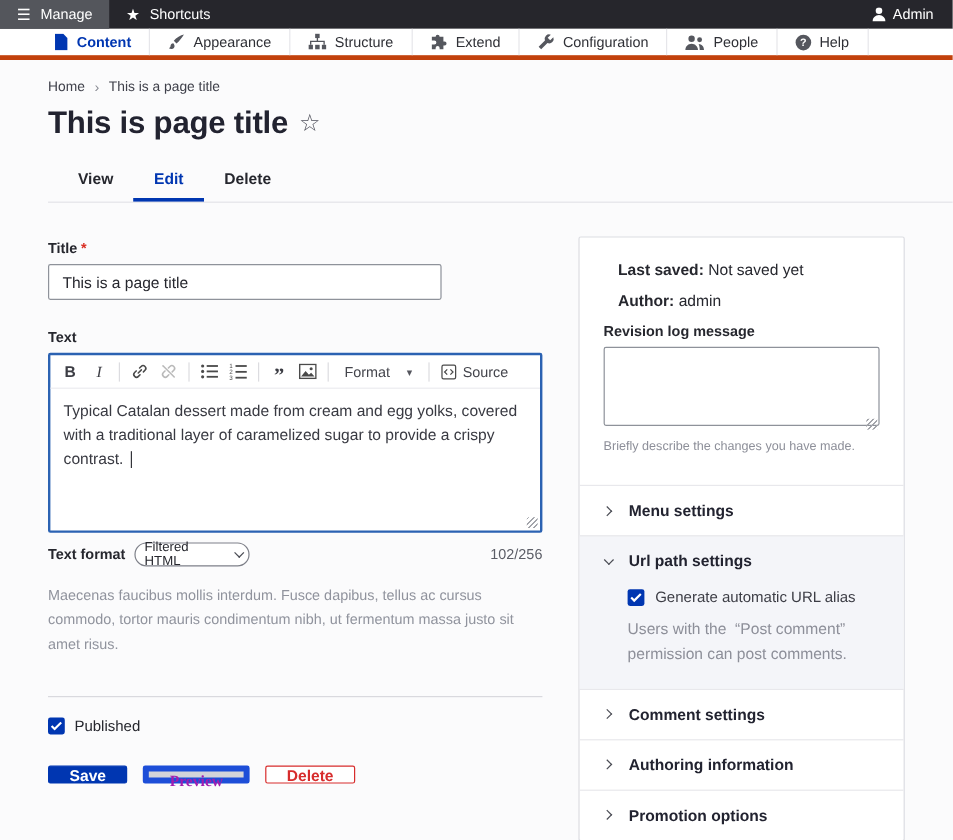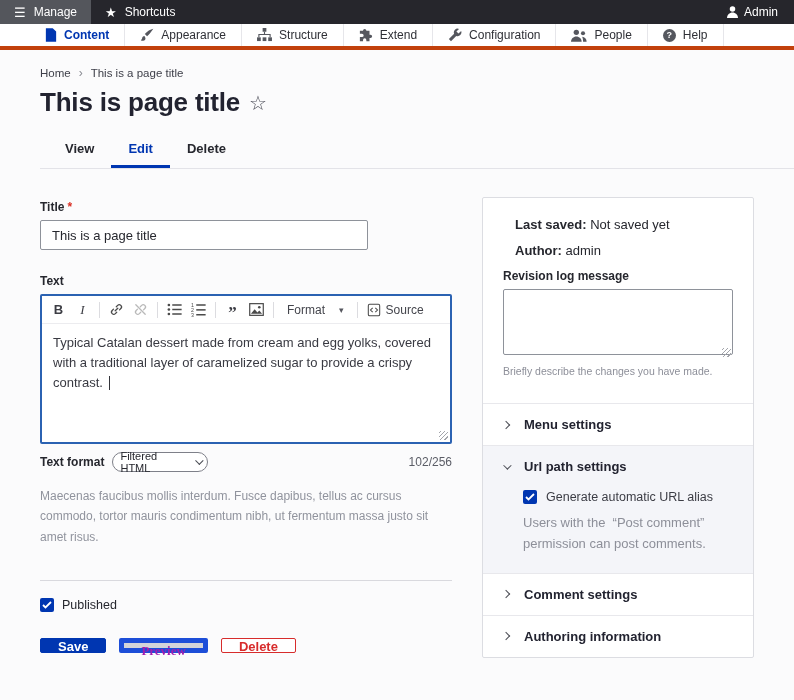--- a/index.html
+++ b/index.html
@@ -347,15 +347,21 @@
         </div>
       </div>
 
       <div class="acc-section">
         <div class="acc-header">
           <span class="chev right"></span>
           <span class="label">Authoring information</span>
         </div>
       </div>
 
+      <div class="acc-section">
+        <div class="acc-header">
+          <span class="chev right"></span>
+          <span class="label">Promotion options</span>
+        </div>
+      </div>
     </div>
   </aside>
 </div>
 
 </body></html>

